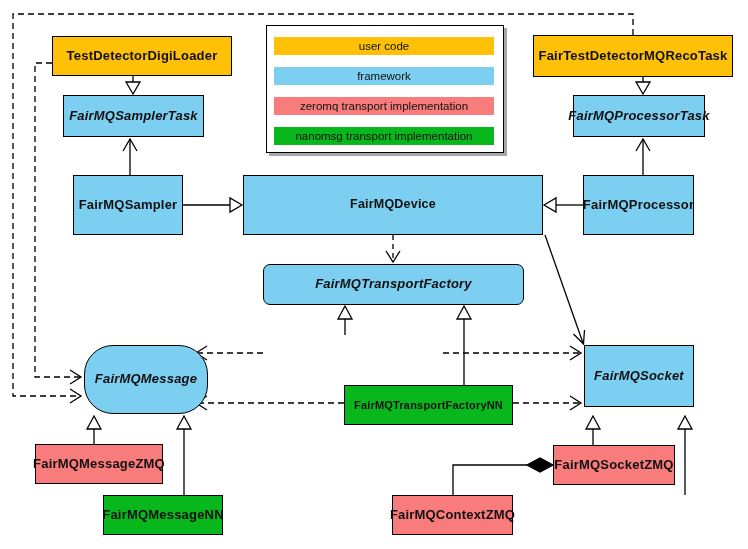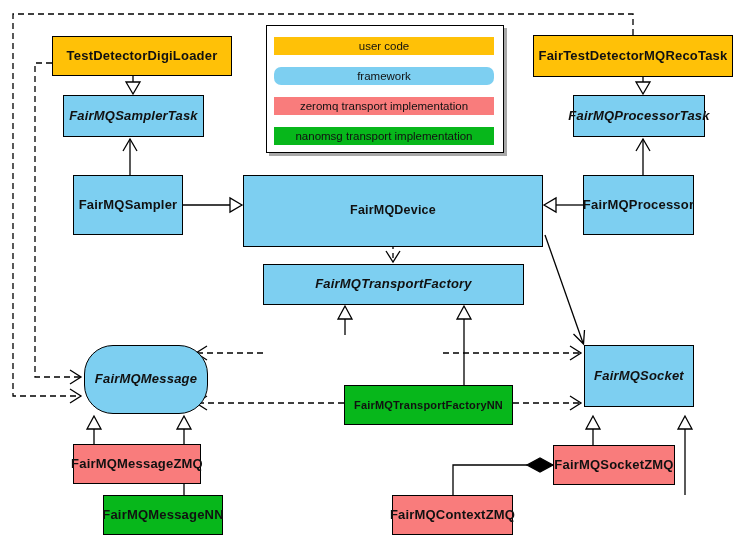--- a/index.html
+++ b/index.html
@@ -143,55 +143,55 @@
     <g>
       <path d="M527,465 L453,465 L453,495"></path>
       <polygon points="553,465 540,458 527,465 540,472" fill="#000"></polygon>
     </g>
   </svg>
 
   <div class="legend">
     <div class="legend-item yellow" style="top:11px;">
       <span>user code</span>
     </div>
-    <div class="legend-item blue" style="top:41px;border-radius:7px;">
+    <div class="legend-item blue" style="top:41px;">
       <span>framework</span>
     </div>
     <div class="legend-item red" style="top:71px;">
       <span>zeromq transport implementation</span>
     </div>
     <div class="legend-item green" style="top:101px;">
       <span>nanomsg transport implementation</span>
     </div>
   </div>
 
   <div class="node yellow" style="left:52px;top:36px;width:180px;height:40px;">TestDetectorDigiLoader</div>
 
   <div class="node yellow" style="left:533px;top:35px;width:200px;height:42px;">FairTestDetectorMQRecoTask</div>
 
   <div class="node blue abstract" style="left:63px;top:95px;width:141px;height:42px;">FairMQSamplerTask</div>
 
   <div class="node blue" style="left:73px;top:175px;width:110px;height:60px;">FairMQSampler</div>
 
   <div class="node blue abstract" style="left:573px;top:95px;width:132px;height:42px;">FairMQProcessorTask</div>
 
-  <div class="node blue" style="left:243px;top:175px;width:300px;height:72px;font-size:12.5px;">FairMQDevice</div>
+  <div class="node blue" style="left:243px;top:175px;width:300px;height:60px;font-size:12.5px;">FairMQDevice</div>
 
   <div class="node blue" style="left:583px;top:175px;width:111px;height:60px;">FairMQProcessor</div>
 
-  <div class="node blue abstract" style="left:263px;top:264px;width:261px;height:41px;">FairMQTransportFactory</div>
+  <div class="node blue abstract" style="left:263px;top:264px;width:261px;height:41px;border-radius:7px;">FairMQTransportFactory</div>
 
 
   <div class="node green" style="left:344px;top:385px;width:169px;height:40px;font-size:11px;">FairMQTransportFactoryNN</div>
 
   <div class="node blue abstract" style="left:84px;top:345px;width:124px;height:69px;border-radius:29px;">FairMQMessage</div>
 
   <div class="node blue abstract" style="left:584px;top:345px;width:110px;height:62px;">FairMQSocket</div>
 
-  <div class="node red" style="left:35px;top:444px;width:128px;height:40px;margin-left:38px;">FairMQMessageZMQ</div>
+  <div class="node red" style="left:35px;top:444px;width:128px;height:40px;">FairMQMessageZMQ</div>
 
   <div class="node green" style="left:103px;top:495px;width:120px;height:40px;">FairMQMessageNN</div>
 
   <div class="node red" style="left:392px;top:495px;width:121px;height:40px;">FairMQContextZMQ</div>
 
   <div class="node red" style="left:553px;top:445px;width:122px;height:40px;">FairMQSocketZMQ</div>
 
 
 </div>
 

